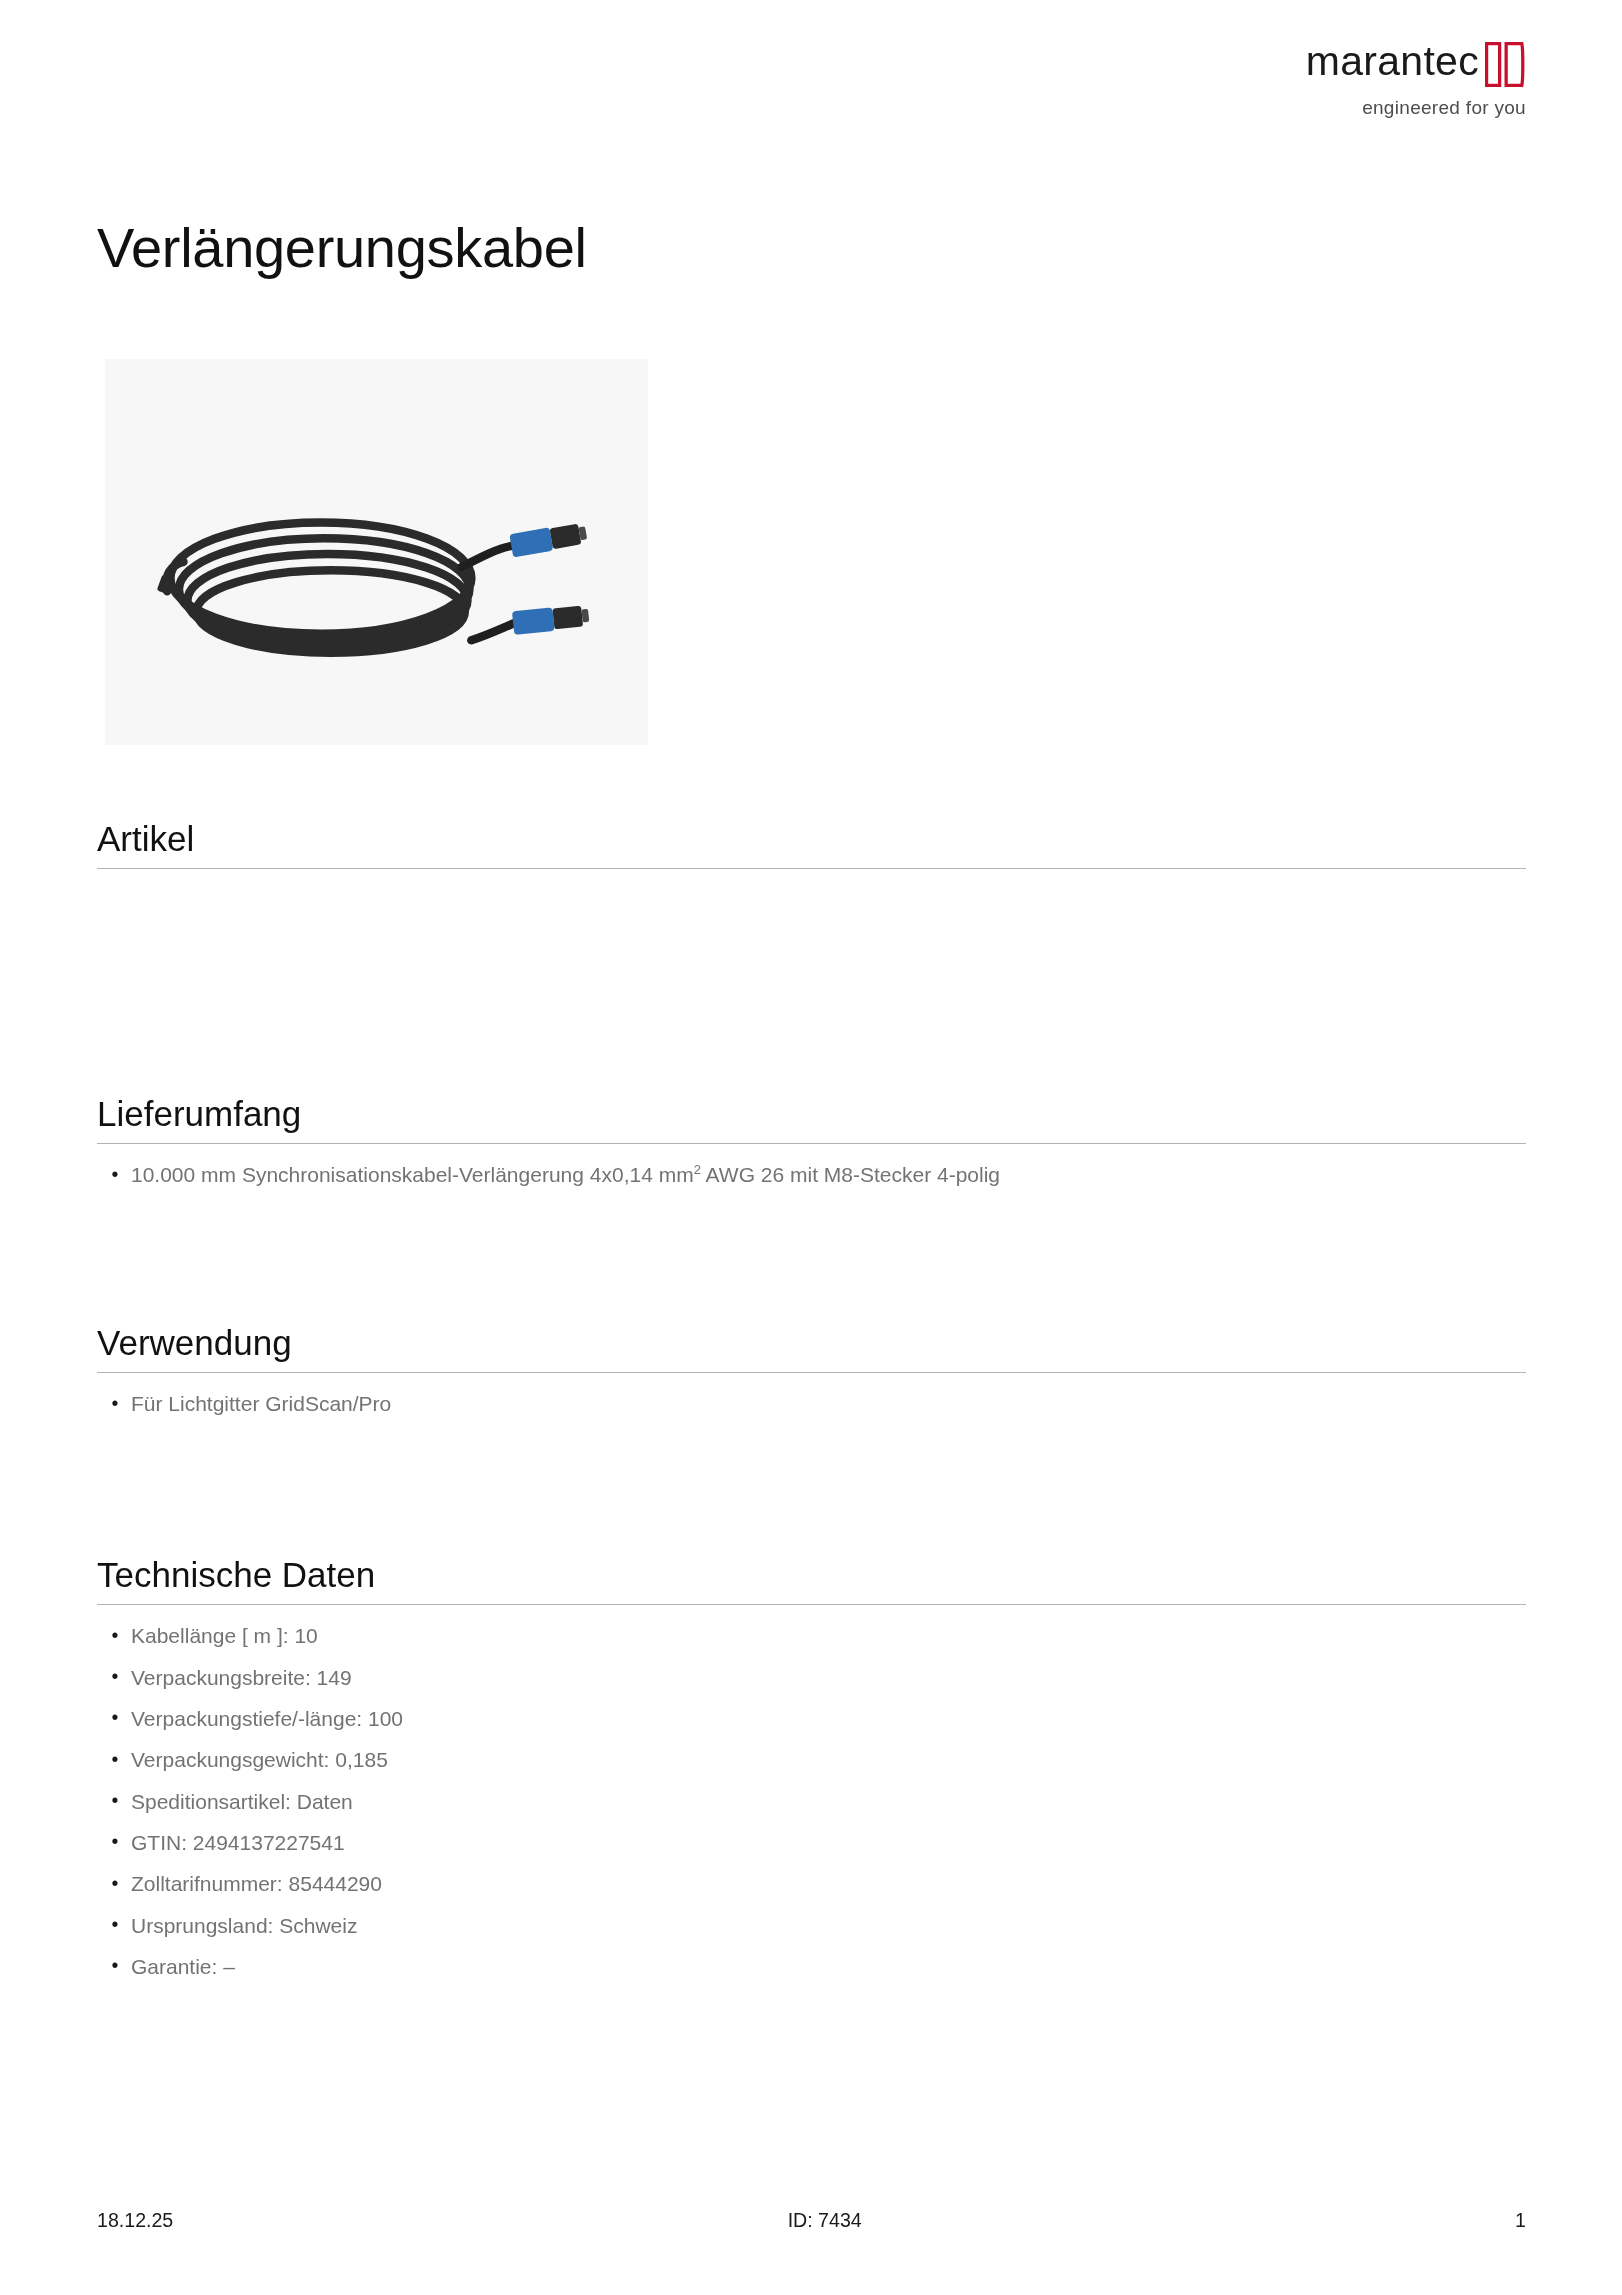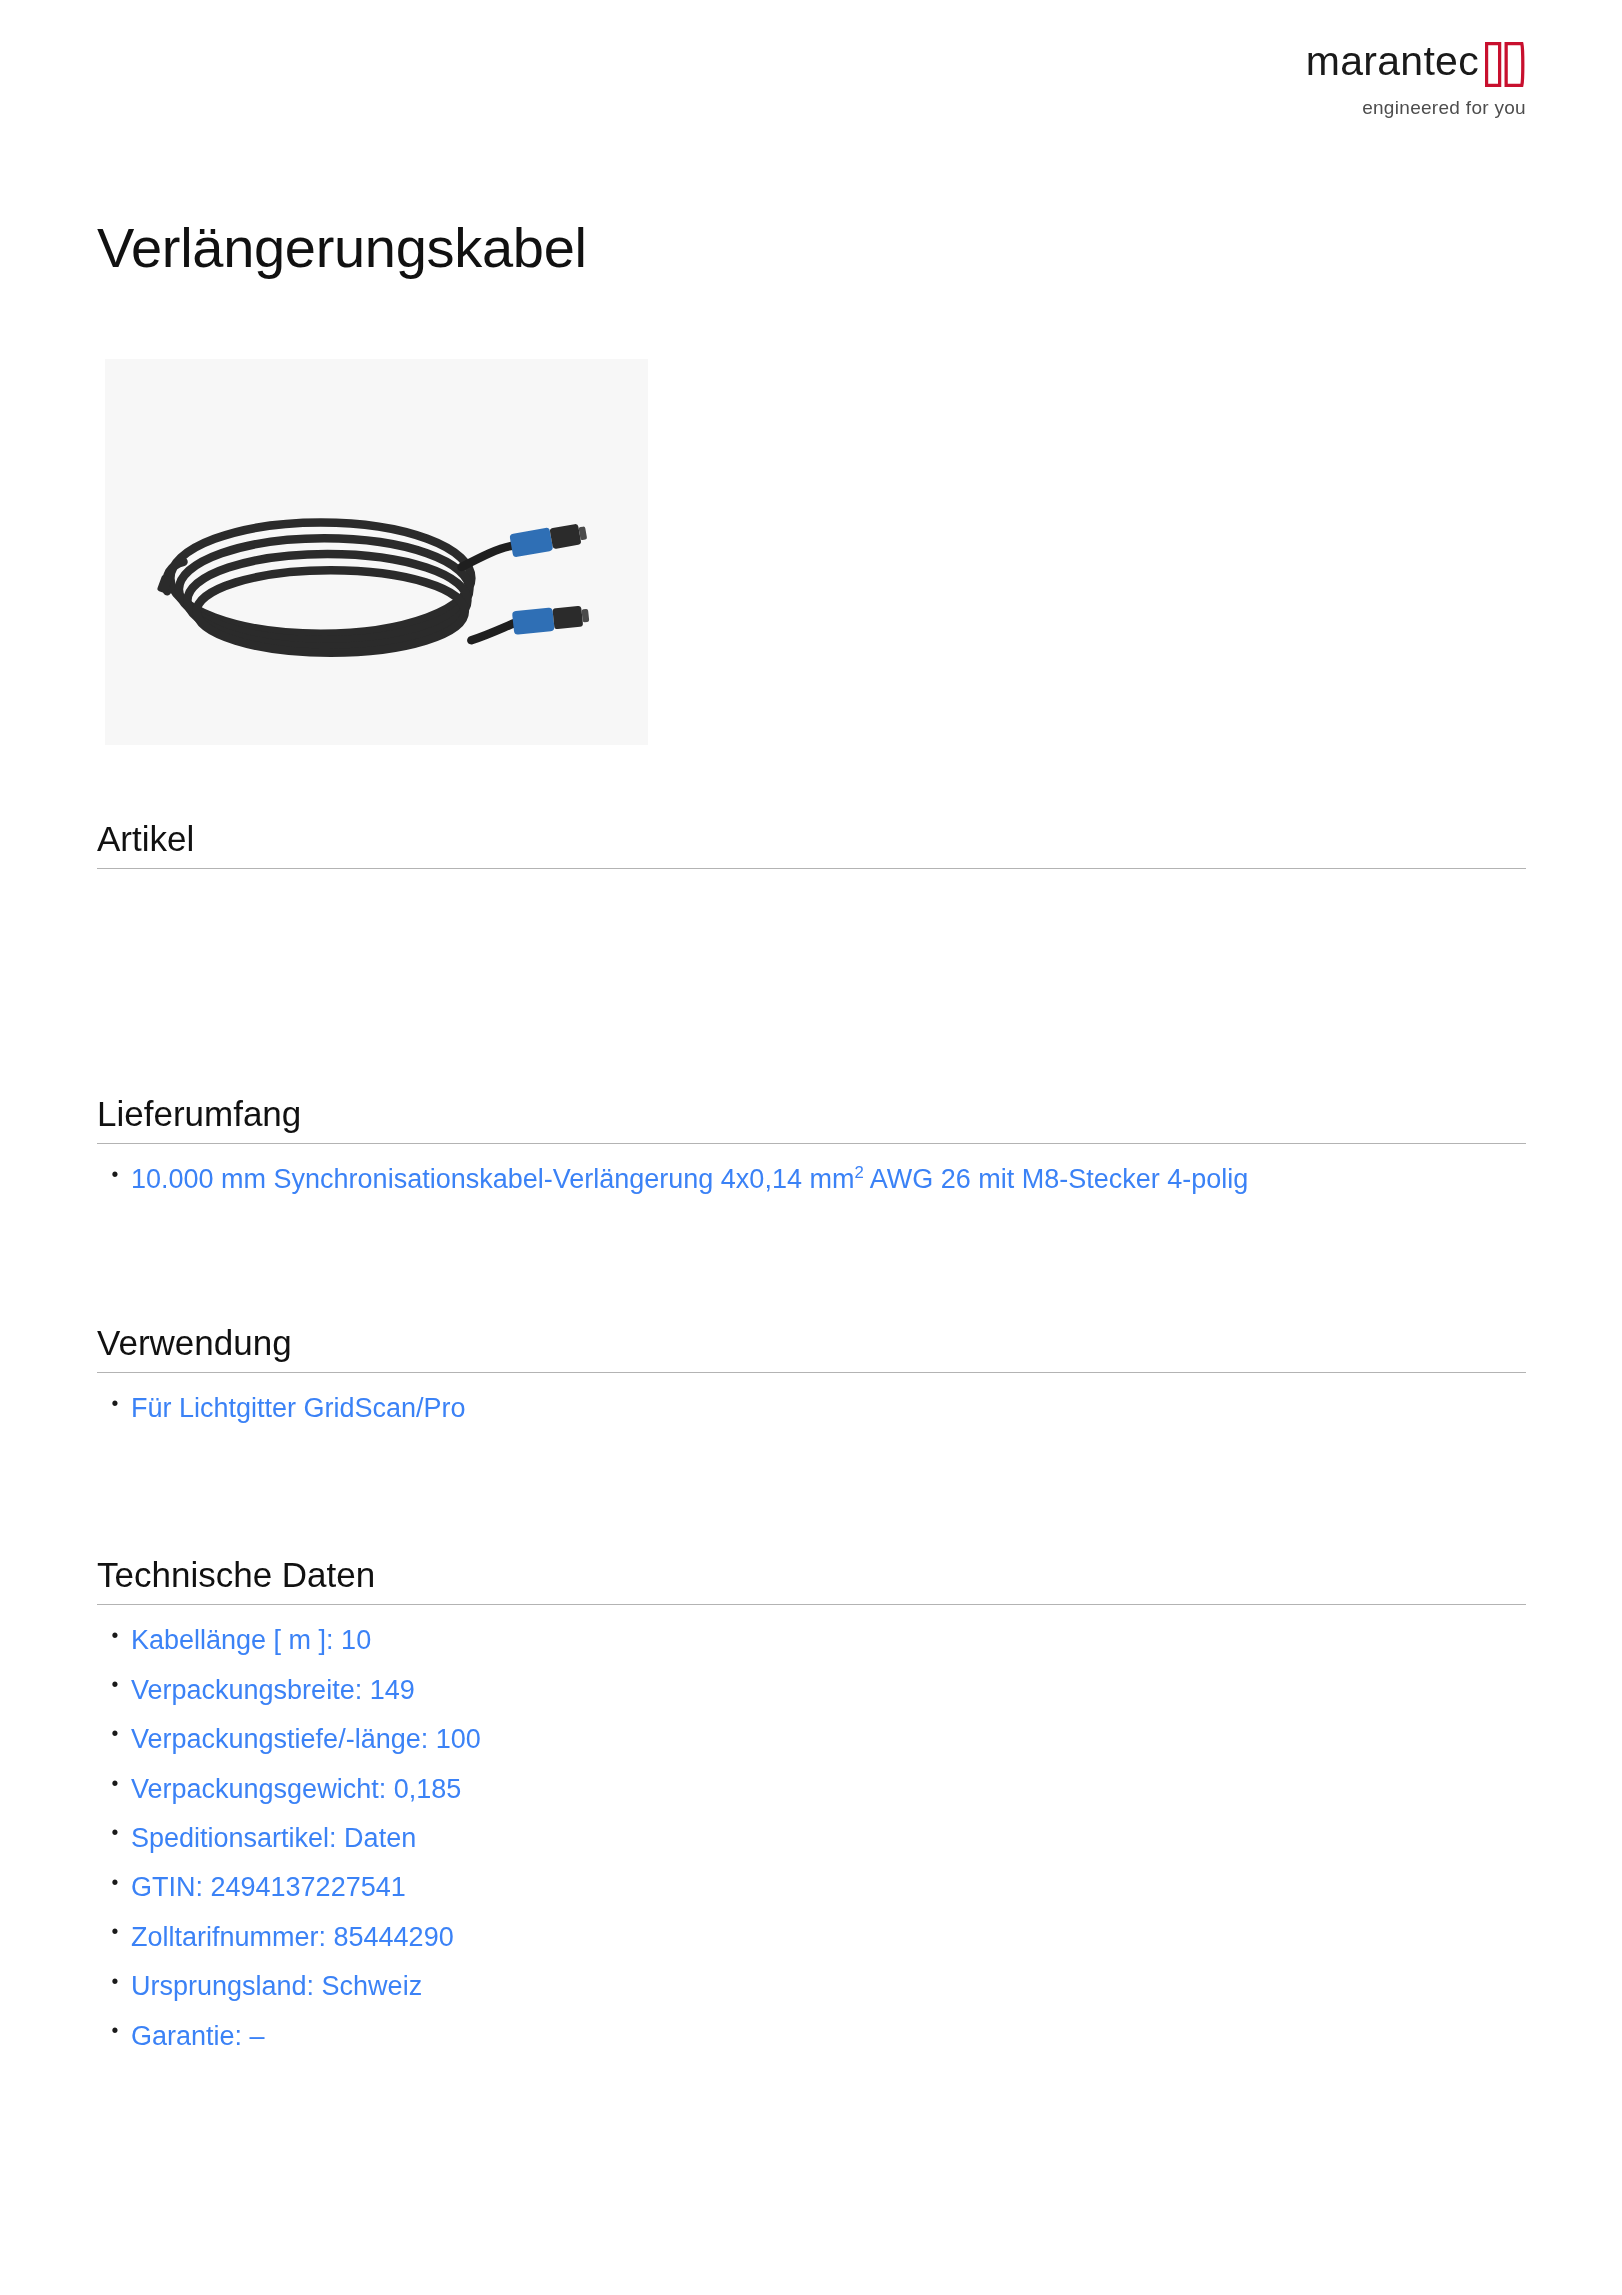--- a/index.html
+++ b/index.html
@@ -117,24 +117,24 @@
   .bold { font-weight: 700; }
 
   ul.bullets {
     list-style: none;
     margin: 17px 0 0 0;
     padding: 0;
   }
   ul.bullets li {
     position: relative;
     padding-left: 34px;
-    font-size: 27px;
+    font-size: 21px;
     line-height: 1.35;
     margin-bottom: 13px;
-    color: #3b82f6;
+    color: #737373;
   }
   ul.bullets li::before {
     content: "\2022";
     position: absolute;
     left: 14.4px;
     top: -0.7px;
     font-size: 19.6px;
     color: #1a1a1a;
   }
   sup { font-size: 0.62em; vertical-align: super; }
@@ -235,15 +235,20 @@
       <li>Verpackungstiefe/-länge: 100</li>
       <li>Verpackungsgewicht: 0,185</li>
       <li>Speditionsartikel: Daten</li>
       <li>GTIN: 2494137227541</li>
       <li>Zolltarifnummer: 85444290</li>
       <li>Ursprungsland: Schweiz</li>
       <li>Garantie: –</li>
     </ul>
   </div>
 
+  <div class="footer">
+    <div class="f-left">18.12.25</div>
+    <div class="f-center">ID: 7434</div>
+    <div class="f-right">1</div>
+  </div>
 
 </div>
 
 
 </body></html>

